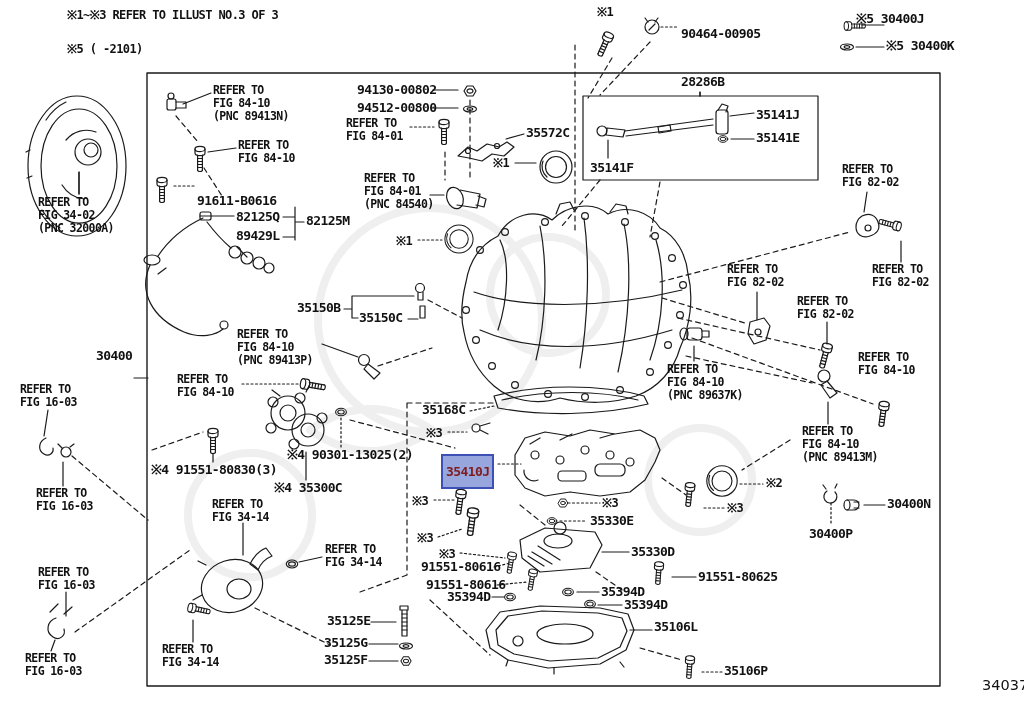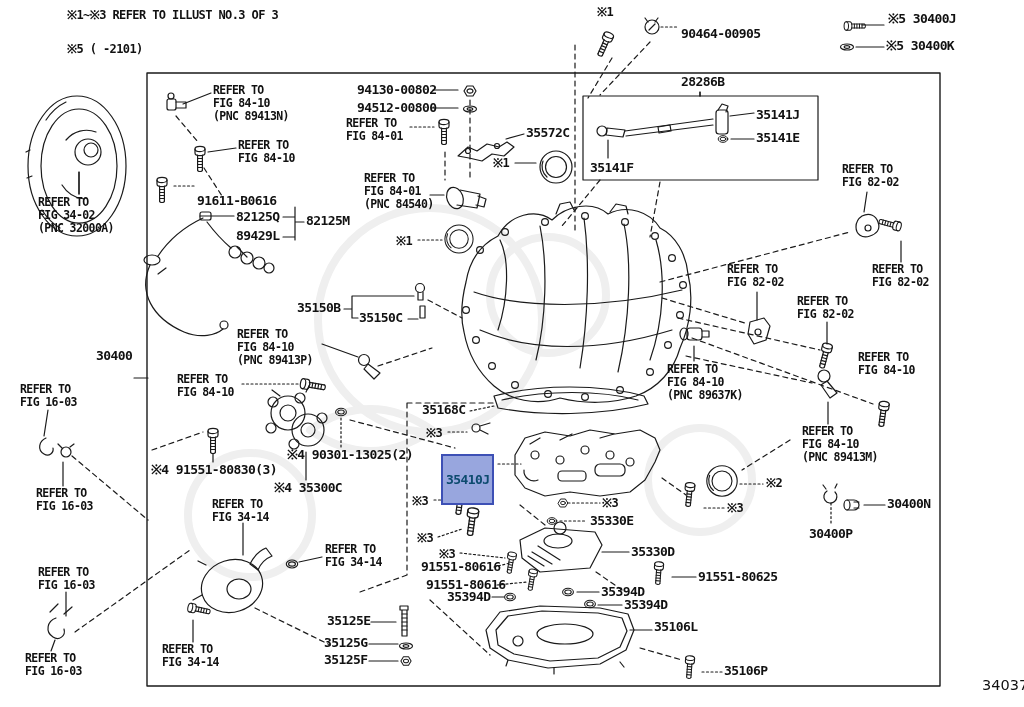--- a/index.html
+++ b/index.html
@@ -5,21 +5,21 @@
   html,body{margin:0;padding:0;background:#fff;}
   #stage{position:relative;width:1024px;height:707px;background:#fff;overflow:hidden;
          font-family:"DejaVu Sans Mono",monospace;}
   #art{position:absolute;left:0;top:0;}
   .lbl{position:absolute;font:bold 13px "DejaVu Sans Mono",monospace;color:#111;
        white-space:pre-line;line-height:14px;letter-spacing:-0.6px;z-index:5;}
   .ref{font-size:11.5px;line-height:13px;}
   .sym{font-size:12px;}
   .note{font-size:12px;line-height:15.5px;}
   .code{font:14.5px "DejaVu Sans",sans-serif;letter-spacing:0;margin-left:32px;}
-  .hl{background:#98a6de;border:2px solid #3d50b5;color:#0c4a6e;padding:16px 3px;line-height:15px;}
+  .hl{background:#98a6de;border:2px solid #3d50b5;color:#7f1d1d;padding:8px 3px;line-height:15px;}
 </style>
 </head>
 <body>
 
 <div id="stage">
 
 <svg id="art" width="1024" height="707" viewBox="0 0 1024 707" fill="none" stroke="#1a1a1a" stroke-width="1.2" stroke-linejoin="round" stroke-linecap="round">
   <defs>
     <g id="i-bolt">
       <ellipse cx="0" cy="-2" rx="5" ry="2.6"></ellipse>
@@ -355,21 +355,21 @@
     <path d="M407 403 H497 M407 403 V575 M407 575 L360 592"></path>
     <path d="M470 100 V178 M445 152 V180"></path>
   </g>
 </svg>
 
 <div class="lbl note" style="left:67px;top:8px">※1~※3 REFER TO ILLUST NO.3 OF 3</div>
 <div class="lbl note" style="left:67px;top:42px">※5 (    -2101)</div>
 
 <div class="lbl sym" style="left:597px;top:5px">※1</div>
 <div class="lbl" style="left:681px;top:27px">90464-00905</div>
-<div class="lbl" style="left:888px;top:12px">※5 30400J</div>
+<div class="lbl" style="left:856px;top:12px">※5 30400J</div>
 <div class="lbl" style="left:886px;top:39px">※5 30400K</div>
 
 <div class="lbl ref" style="left:38px;top:196px">REFER TO
 FIG 34-02
 (PNC 32000A)</div>
 <div class="lbl" style="left:96px;top:349px">30400</div>
 <div class="lbl ref" style="left:20px;top:383px">REFER TO
 FIG 16-03</div>
 <div class="lbl ref" style="left:36px;top:487px">REFER TO
 FIG 16-03</div>

